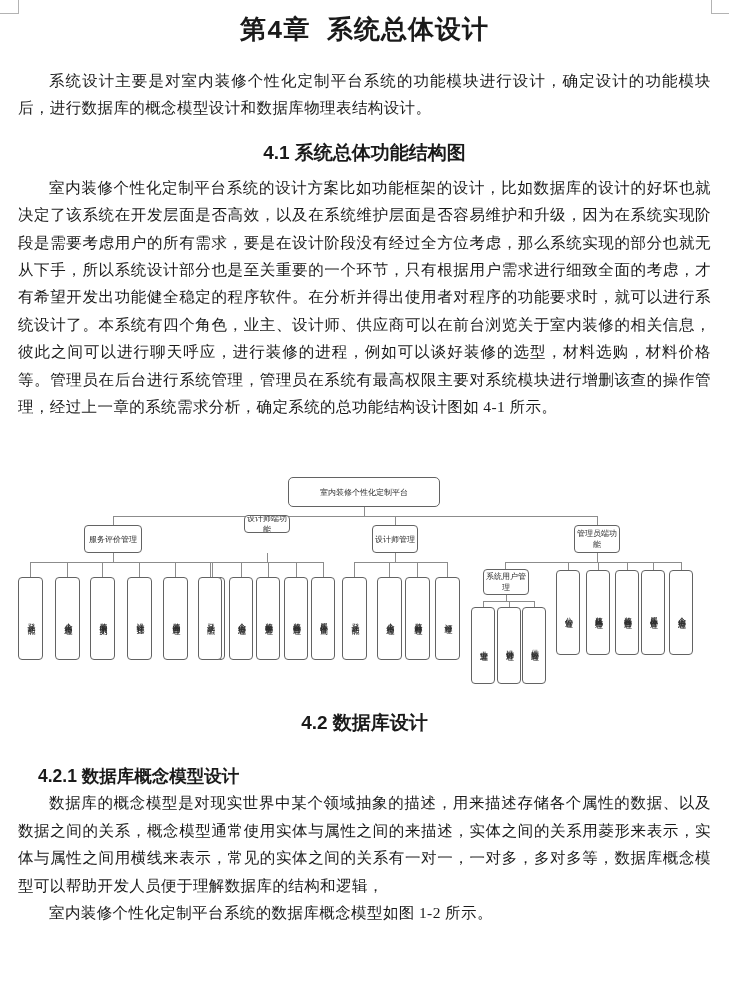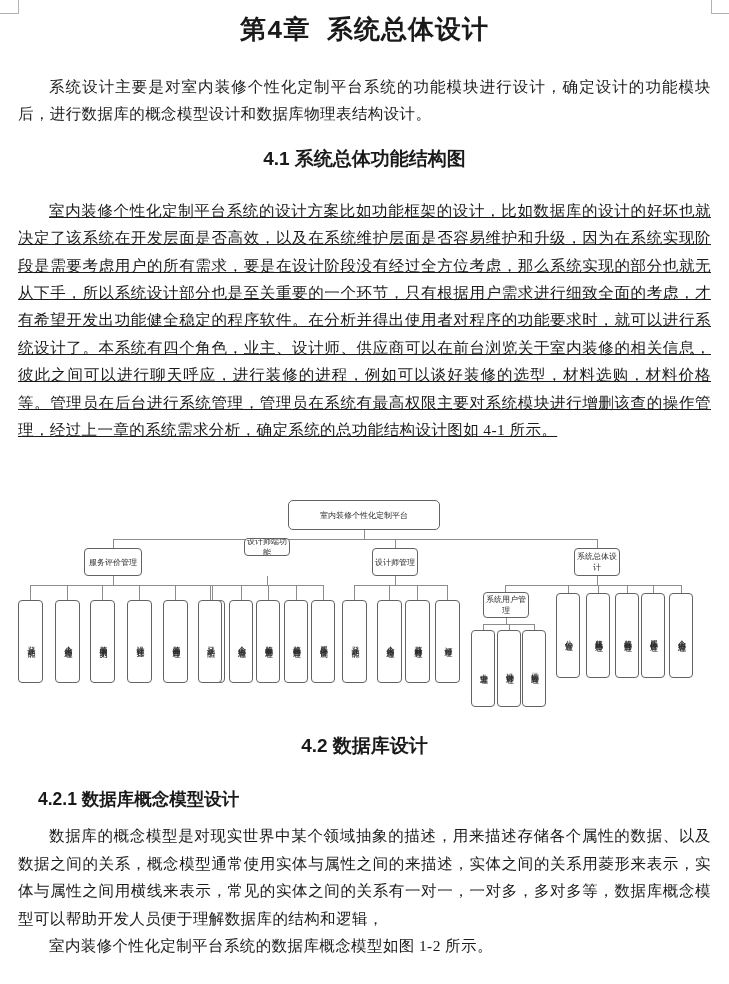--- a/index.html
+++ b/index.html
@@ -31,30 +31,30 @@
   }
   .body-para {
     padding:0 18px;
     font-size:15.5px;
     line-height:27.4px;
     text-align:justify;
     text-justify:inter-ideograph;
     text-indent:2em;
     letter-spacing:0.4px;
   }
-  .p1 { margin-top:24px; }
+  .p1 { margin-top:18px; }
   .sec-head {
     text-align:center;
     font-family:"Liberation Sans","DejaVu Sans",sans-serif;
     font-weight:bold;
     font-size:19px;
     line-height:28px;
   }
   .s41 { margin-top:17px; }
-  .p2 { margin-top:24px;text-decoration:underline; }
+  .p2 { margin-top:7px; }
 
   
   .figure {
     position:relative;
     margin-top:50px;
     width:729px; height:218px;
   }
   .hline,.vline { position:absolute; background:#8c8c8c; }
   .hline { height:1px; }
   .vline { width:1px; }
@@ -88,21 +88,21 @@
   .s42 { margin-top:21px; }
   .s421 {
     margin-top:26px;
     padding-left:38px;
     font-family:"Liberation Sans","DejaVu Sans",sans-serif;
     font-weight:bold;
     font-size:17.5px;
     line-height:26px;
     text-align:left;
   }
-  .p3 { margin-top:10px; }
+  .p3 { }
   .p4 { margin-top:0; }
 </style>
 </head>
 <body>
 
 <div class="page">
 
   <div class="cropmark cm-tl-v"></div>
   <div class="cropmark cm-tl-h"></div>
   <div class="cropmark cm-tr-v"></div>
@@ -123,21 +123,21 @@
     <div class="hline" style="left:113px;top:46px;width:485px;"></div>
 
     <div class="vline" style="left:113px;top:46px;height:9px;"></div>
     <div class="vline" style="left:267px;top:46px;height:9px;"></div>
     <div class="vline" style="left:395px;top:46px;height:9px;"></div>
     <div class="vline" style="left:597px;top:46px;height:9px;"></div>
 
     <div class="dbox" style="left:84px;top:55px;width:58px;height:28px;">服务评价管理</div>
     <div class="dbox" style="left:244px;top:45px;width:46px;height:18px;">设计师端功能</div>
     <div class="dbox" style="left:372px;top:55px;width:46px;height:28px;">设计师管理</div>
-    <div class="dbox" style="left:574px;top:55px;width:46px;height:28px;">系统总体设计</div>
+    <div class="dbox" style="left:574px;top:55px;width:46px;height:28px;">管理员端功能</div>
 
     <div class="vline" style="left:113px;top:83px;height:9px;"></div>
     <div class="vline" style="left:267px;top:83px;height:9px;"></div>
     <div class="vline" style="left:395px;top:83px;height:9px;"></div>
     <div class="vline" style="left:597px;top:83px;height:9px;"></div>
 
     <div class="hline" style="left:30px;top:92px;width:183px;"></div>
     <div class="vline" style="left:30px;top:92px;height:15px;"></div>
     <div class="vline" style="left:67px;top:92px;height:15px;"></div>
     <div class="vline" style="left:102px;top:92px;height:15px;"></div>

